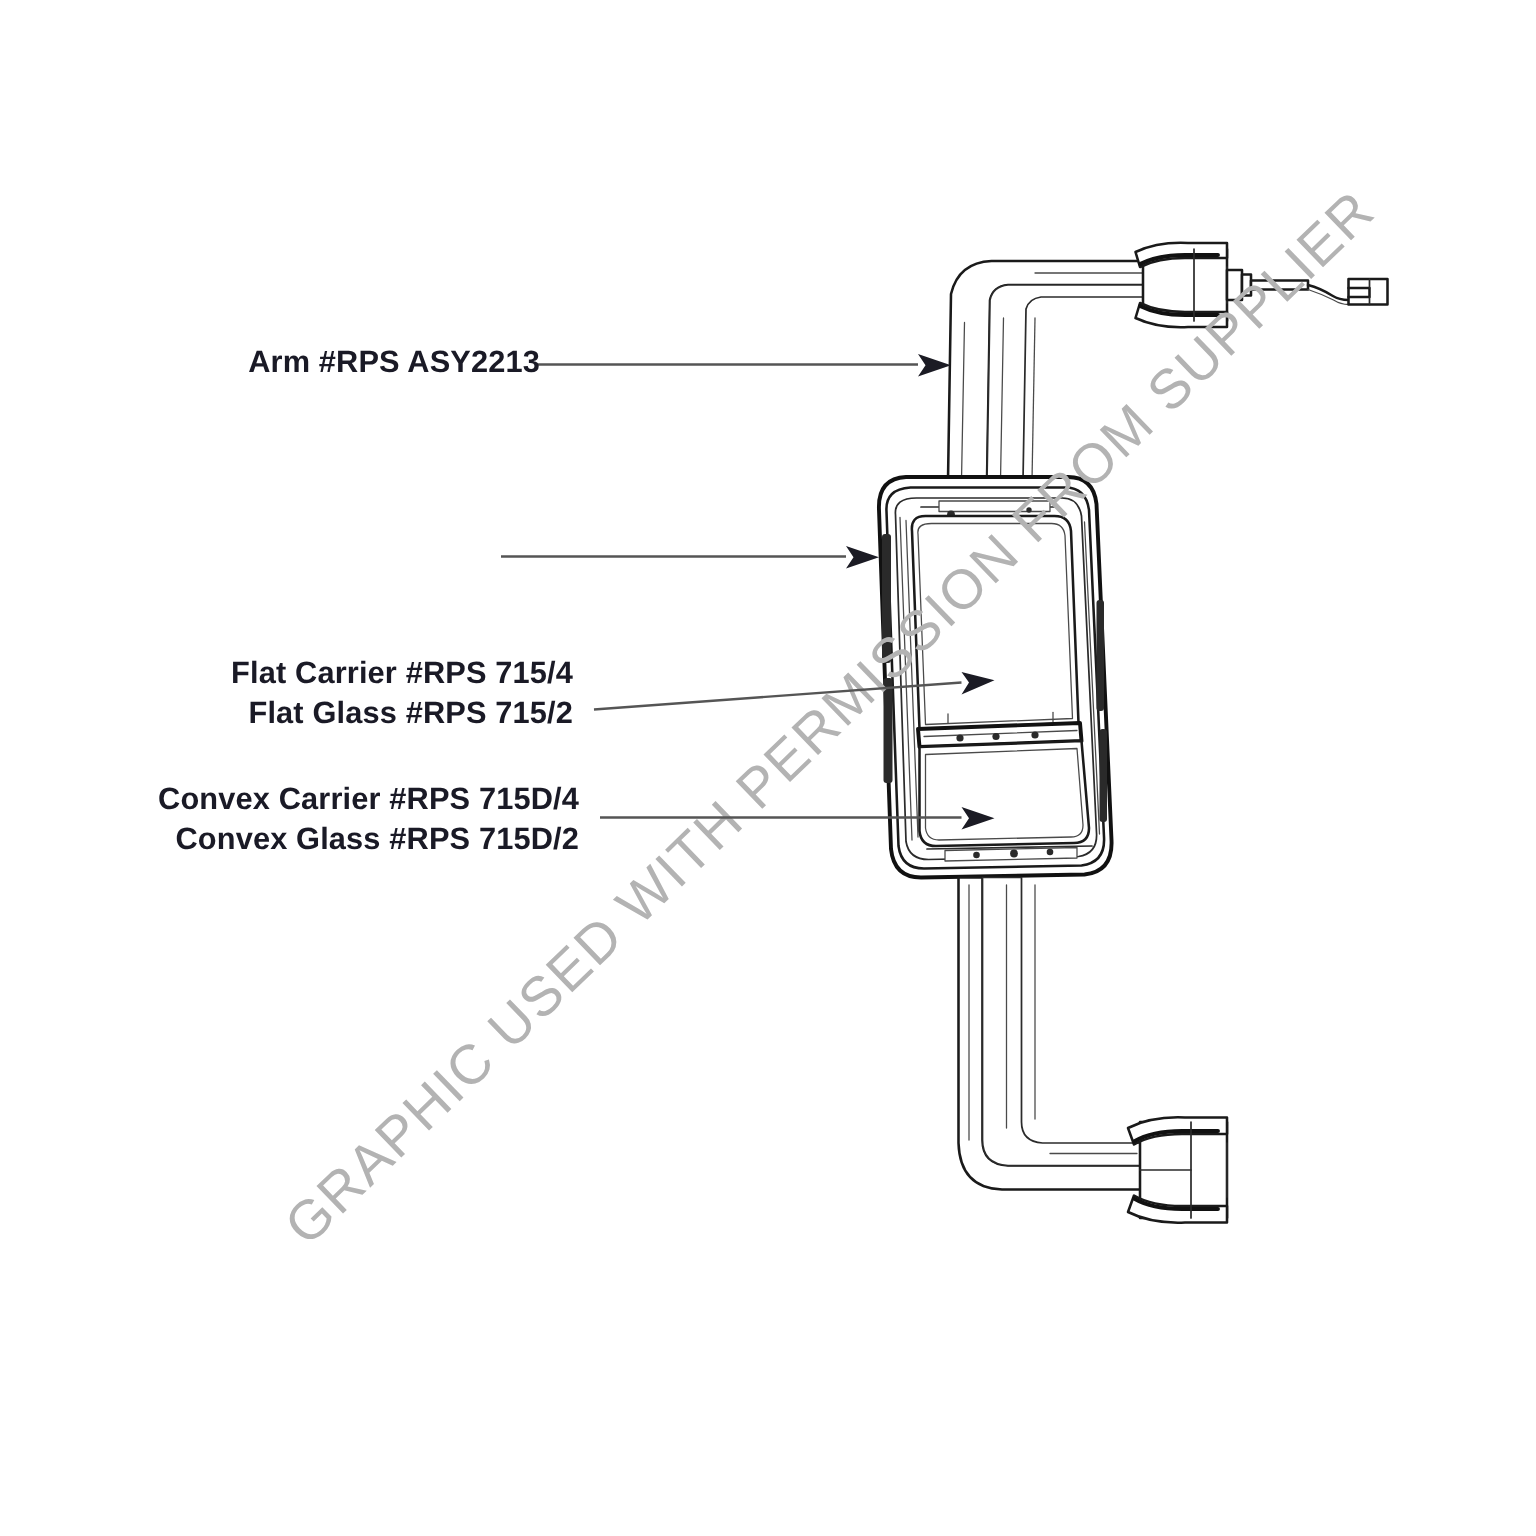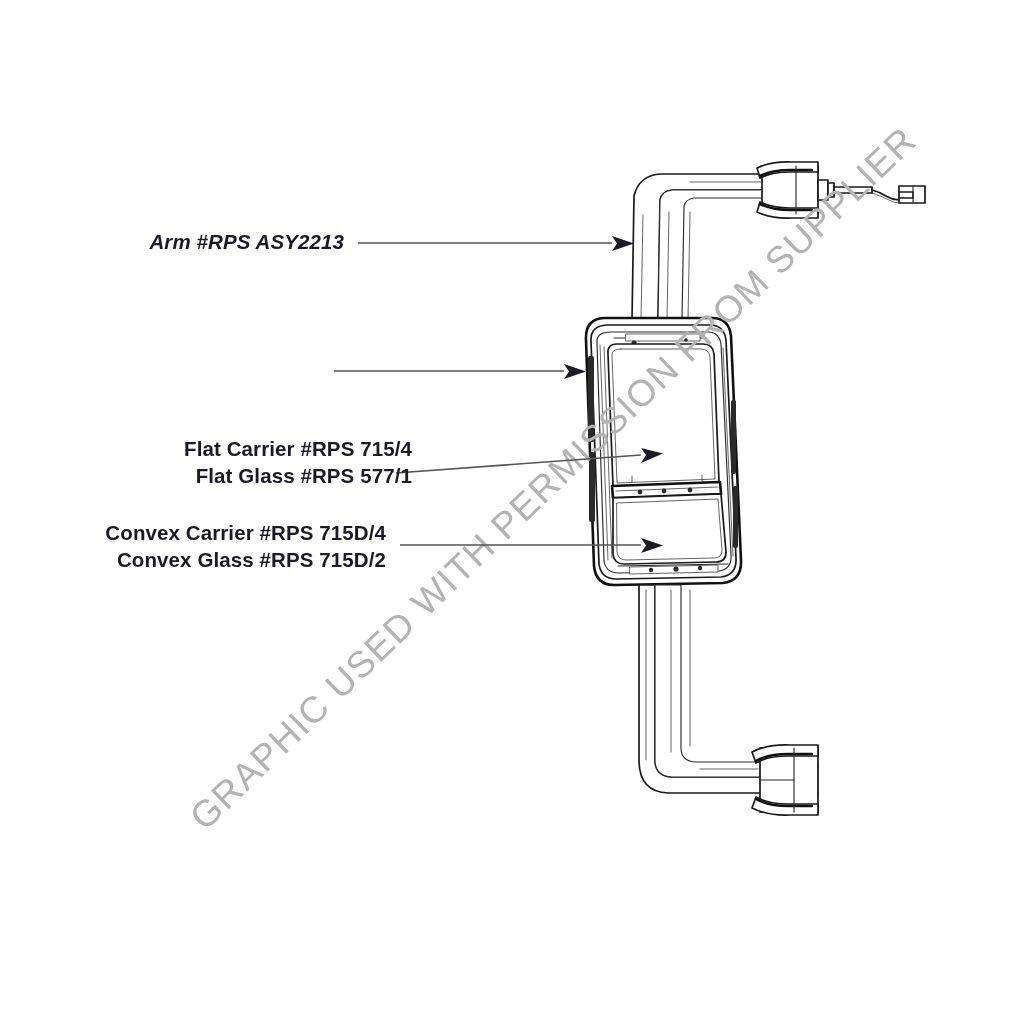--- a/index.html
+++ b/index.html
@@ -289,28 +289,28 @@
       <line class="leader" x1="396" y1="473" x2="641" y2="455"></line>
       <polygon class="leader-head" points="641,448 663,453.5 641,463 646,455"></polygon>
     </g>
 
     <g>
       <line class="leader" x1="400" y1="545" x2="641" y2="545"></line>
       <polygon class="leader-head" points="641,538 663,545.5 641,553 646,545.5"></polygon>
     </g>
   </svg>
 
-  <div class="callout-label" style="left:0; top:228px; width:344px;font-style:italic;">
+  <div class="callout-label" style="left:16px; top:228px; width:344px;">
     <span>Arm #RPS ASY2213</span>
   </div>
 
 
-  <div class="callout-label" style="left:0; top:435px; width:382px;padding-left:30px;">
+  <div class="callout-label" style="left:0; top:435px; width:382px;">
     <span>Flat Carrier #RPS 715/4</span>
-    <span class="line2">Flat Glass #RPS 577/1</span>
+    <span class="line2">Flat Glass #RPS 715/2</span>
   </div>
 
   <div class="callout-label" style="left:0; top:519px; width:386px;">
     <span>Convex Carrier #RPS 715D/4</span>
     <span class="line2">Convex Glass #RPS 715D/2</span>
   </div>
 
 </div>
 
 </body></html>

